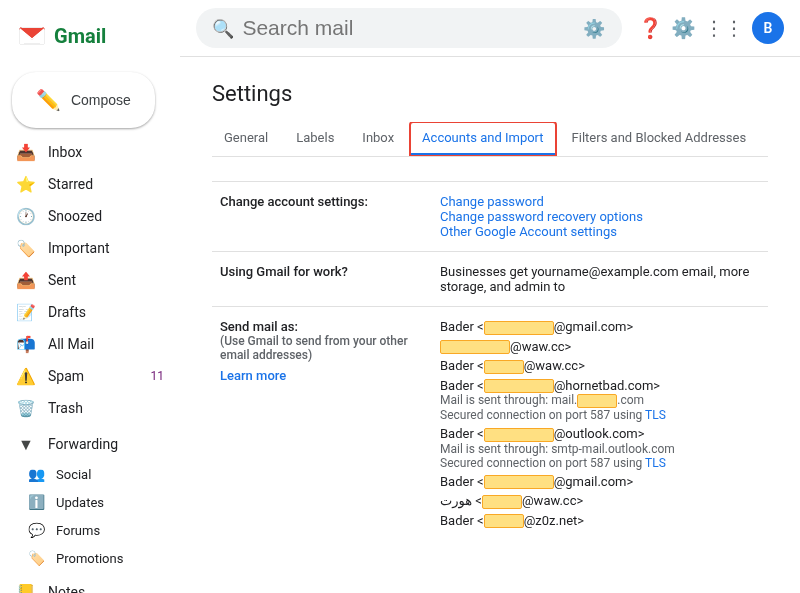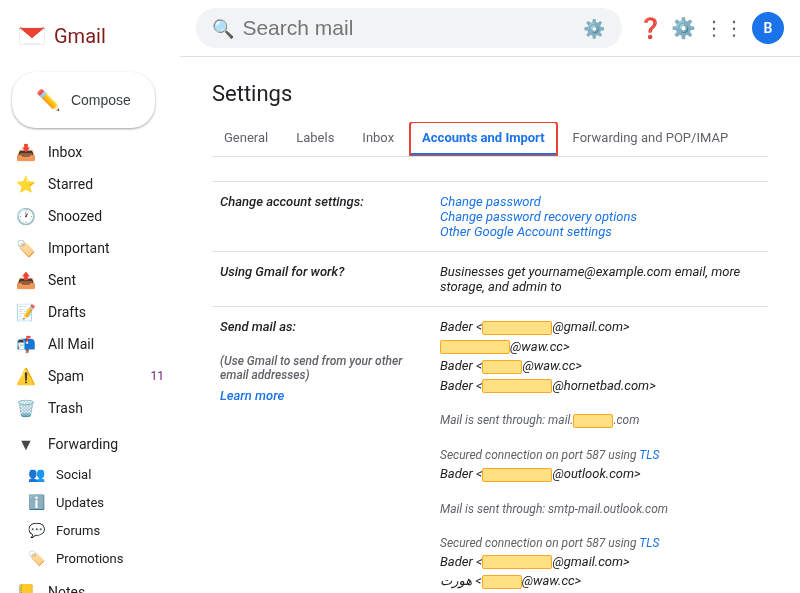--- a/index.html
+++ b/index.html
@@ -28,57 +28,57 @@
     .search-bar .search-icon { color: #5f6368; font-size: 18px; }
     .search-tune-icon { margin-left: auto; color: #5f6368; font-size: 18px; cursor: pointer; }
 
     
     #content { flex: 1; overflow-y: auto; padding: 24px 32px; }
     .settings-title { font-size: 22px; font-weight: 400; color: #202124; margin-bottom: 16px; }
 
     
     .tabs { display: flex; border-bottom: 1px solid #e0e0e0; margin-bottom: 24px; gap: 4px; overflow-x: auto; }
     .tab { padding: 8px 12px; font-size: 13px; color: #5f6368; cursor: pointer; white-space: nowrap; border-bottom: 3px solid transparent; }
-    .tab.active { color: #1a73e8; border-bottom: 3px solid #1a73e8; font-weight: 700; border-radius: 2px 2px 0 0; outline: 2px solid #ea4335; outline-offset: 1px; }
+    .tab.active { color: #1a73e8; border-bottom: 3px solid #1a73e8; font-weight: 400; border-radius: 2px 2px 0 0; outline: 2px solid #ea4335; outline-offset: 1px; }
 
     
     .settings-table { width: 100%; border-collapse: collapse; }
-    .settings-table td { padding: 12px 8px; vertical-align: top; border-top: 1px solid #e0e0e0; font-style: italic; }
+    .settings-table td { padding: 12px 8px; vertical-align: top; border-top: 1px solid #e0e0e0; }
     .settings-table td:first-child { width: 220px; font-weight: 500; font-size: 13px; color: #202124; }
     .settings-table td:last-child { font-size: 13px; color: #202124; }
 
     .link { color: #1a73e8; cursor: pointer; text-decoration: none; font-size: 13px; }
     .link.bold { font-weight: 700; }
 
     .redacted { display: inline-block; background: #ffe082; border: 1px solid #f9a825; min-width: 60px; height: 14px; vertical-align: middle; border-radius: 2px; }
     .redacted-sm { min-width: 40px; }
     .redacted-md { min-width: 70px; }
 
     .email-row { margin-bottom: 4px; font-size: 13px; }
     .tls-link { color: #1a73e8; text-decoration: none; }
-    .small-text { font-size: 12px; color: #5f6368; margin-top: 20px; }
+    .small-text { font-size: 12px; color: #5f6368; }
   </style>
 </head>
 <body>
 
 <div id="sidebar">
 
   <div style="display:flex;align-items:center;padding:12px 16px;gap:6px;margin-bottom:4px;">
     <div style="width:32px;height:32px;background:#fff;border-radius:4px;display:flex;align-items:center;justify-content:center;overflow:hidden;">
       <svg width="32" height="32" viewBox="0 0 32 32">
           <rect width="32" height="32" fill="white"></rect>
           <path d="M4 8h24v16H4z" fill="#fff" stroke="#ddd"></path>
           <path d="M4 8l12 10L28 8" fill="none" stroke="#ea4335" stroke-width="2.5"></path>
           <rect x="4" y="8" width="24" height="16" fill="none"></rect>
           <path d="M4 8v16h4V14l8 6 8-6v10h4V8L16 18 4 8z" fill="#fff"></path>
           <path d="M4 8l12 10L28 8H4z" fill="#ea4335"></path>
           <path d="M4 8v16h4V14l8 6 8-6v10h4V8" fill="none"></path>
         </svg>
     </div>
-    <span style="font-size:20px;color:#7f1d1d;font-weight:400;">Gmail</span>
+    <span style="font-size:20px;color:#15803d;font-weight:700;">Gmail</span>
   </div>
 
   <button class="compose-btn">
     <span class="compose-icon">✏️</span>
     <span>Compose</span>
   </button>
 
   <div class="nav-item">
     <span class="nav-icon">📥</span>
     <span>Inbox</span>
@@ -162,20 +162,21 @@
   </div>
 
   <div id="content">
     <h1 class="settings-title">Settings</h1>
 
     <div class="tabs">
       <div class="tab">General</div>
       <div class="tab">Labels</div>
       <div class="tab">Inbox</div>
       <div class="tab active" style="outline: 2px solid #ea4335; outline-offset: -1px; border-radius:3px 3px 0 0;">Accounts and Import</div>
+      <div class="tab">Filters and Blocked Addresses</div>
       <div class="tab">Forwarding and POP/IMAP</div>
 
     </div>
 
     <table class="settings-table">
 
       <tbody>
           <tr>
         <td>
           <span>Change account settings:</span>

